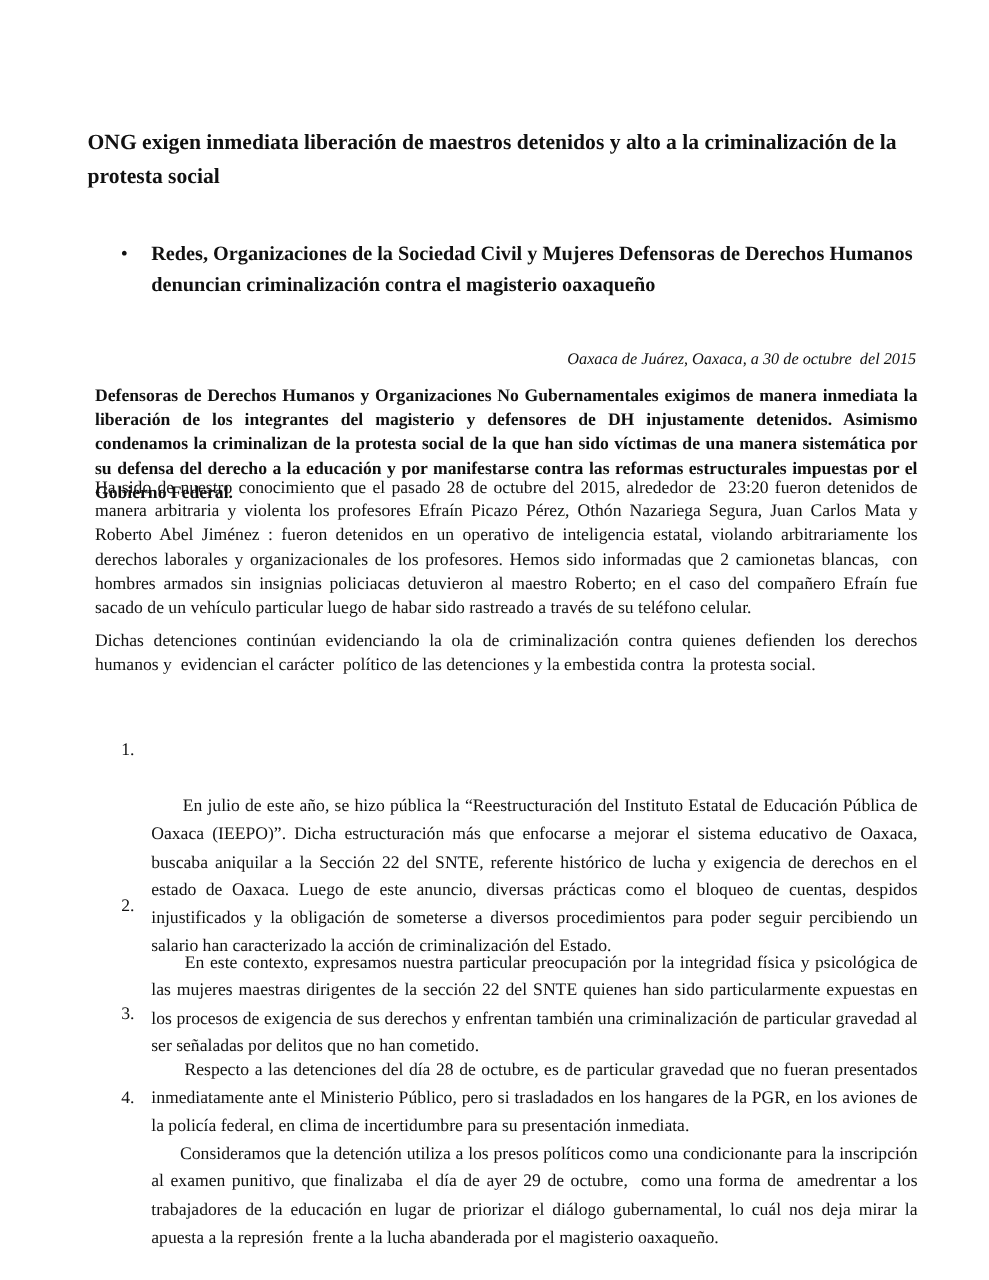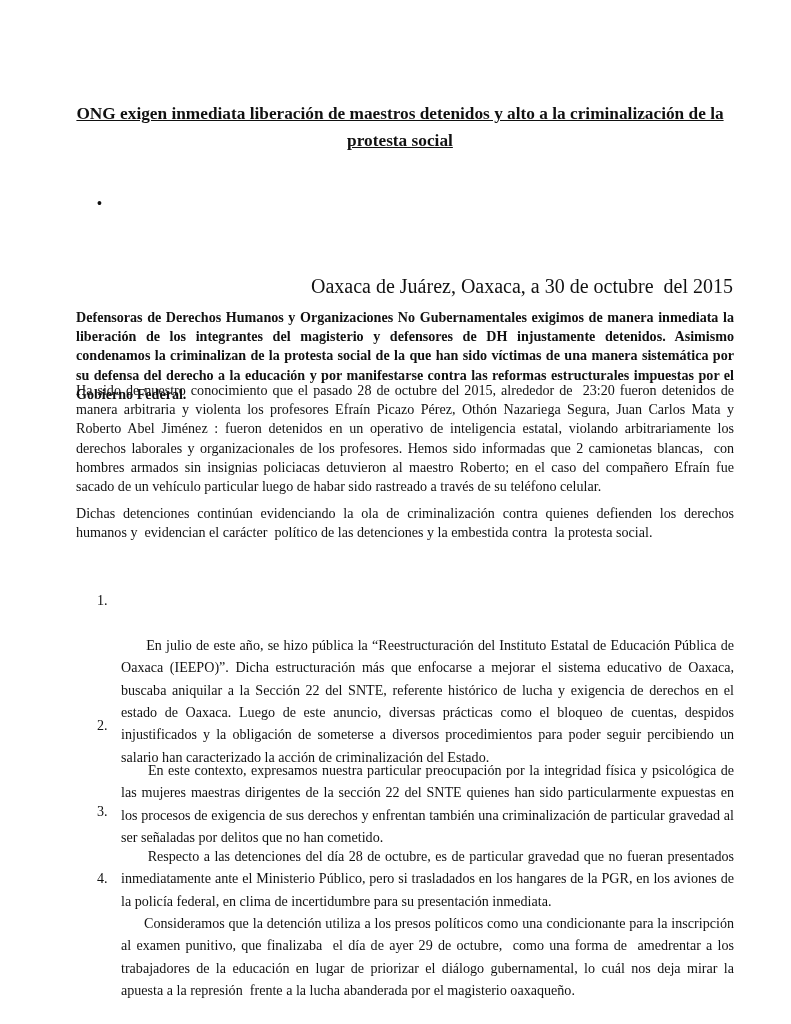--- a/index.html
+++ b/index.html
@@ -18,26 +18,25 @@
     .page {
       position: absolute;
       left: 0; top: 0;
       width: 791px; height: 1024px;
     }
     .title {
       position: absolute;
       left: 70px;
       width: 660px;
       top: 100px;
-      text-align: center;
+      text-align: left;
       font-weight: bold;
       font-size: 17.3px;
       line-height: 27px;
       margin: 0;
-      text-decoration: underline;
     }
     .subtitle-list {
       position: absolute;
       left: 0;
       top: 191px;
       width: 791px;
       margin: 0;
       padding: 0;
       list-style: none;
     }
@@ -53,24 +52,25 @@
       position: absolute;
       left: 97px;
       top: 0;
       font-weight: bold;
       font-size: 14px;
     }
     .dateline {
       position: absolute;
       top: 277px;
       right: 58px;
-      font-size: 20px;
+      font-size: 13px;
       line-height: 19px;
       white-space: pre;
       margin: 0;
+      font-style: italic;
     }
     .para {
       position: absolute;
       left: 76px;
       width: 658px;
       font-size: 14.1px;
       line-height: 19.2px;
       text-align: justify;
       margin: 0;
       white-space: pre-wrap;
@@ -111,20 +111,21 @@
 </head>
 <body>
 
 <div class="page">
 
   <h1 class="title">ONG exigen inmediata liberación de maestros detenidos y alto a la criminalización de la protesta social</h1>
 
   <ul class="subtitle-list">
     <li class="subtitle-item">
       <span class="subtitle-bullet">•</span>
+      <span>Redes, Organizaciones de la Sociedad Civil y Mujeres Defensoras de Derechos Humanos denuncian criminalización contra el magisterio oaxaqueño</span>
     </li>
   </ul>
 
   <p class="dateline">Oaxaca de Juárez, Oaxaca, a 30 de octubre  del 2015</p>
 
   <p class="para" id="p1">Defensoras de Derechos Humanos y Organizaciones No Gubernamentales exigimos de manera inmediata la liberación de los integrantes del magisterio y defensores de DH injustamente detenidos. Asimismo condenamos la criminalizan de la protesta social de la que han sido víctimas de una manera sistemática por su defensa del derecho a la educación y por manifestarse contra las reformas estructurales impuestas por el Gobierno Federal.</p>
   <p class="para" id="p2">Ha sido de nuestro conocimiento que el pasado 28 de octubre del 2015, alrededor de  23:20 fueron detenidos de manera arbitraria y violenta los profesores Efraín Picazo Pérez, Othón Nazariega Segura, Juan Carlos Mata y Roberto Abel Jiménez : fueron detenidos en un operativo de inteligencia estatal, violando arbitrariamente los derechos laborales y organizacionales de los profesores. Hemos sido informadas que 2 camionetas blancas,  con hombres armados sin insignias policiacas detuvieron al maestro Roberto; en el caso del compañero Efraín fue sacado de un vehículo particular luego de habar sido rastreado a través de su teléfono celular.</p>
   <p class="para" id="p3">Dichas detenciones continúan evidenciando la ola de criminalización contra quienes defienden los derechos humanos y  evidencian el carácter  político de las detenciones y la embestida contra  la protesta social.</p>
 
   <ol class="num-list">

